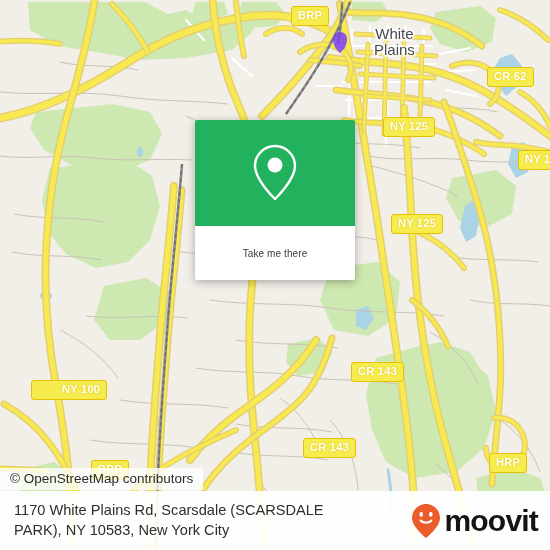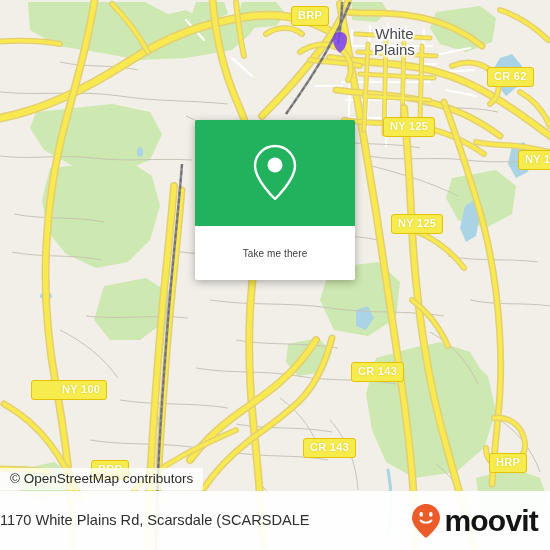--- a/index.html
+++ b/index.html
@@ -67,21 +67,21 @@
     padding:3px 10px 4px 10px;
     white-space:nowrap;
   }
   
   #footer{
     position:absolute;left:0;top:491px;width:550px;height:59px;
     background:rgba(255,255,255,0.94);
     display:flex;align-items:center;
   }
   #footer .addr{
-    flex:1;padding-right:6px;
+    flex:1;padding-left:14px;padding-right:6px;
     color:#2e2e2e;font-size:14.6px;line-height:1.35;
   }
   #footer .brand{
     display:flex;align-items:center;gap:3px;padding-right:12px;
   }
   #footer .brand .word{
     color:#141414;font-size:30px;font-weight:bold;letter-spacing:-0.8px;line-height:1;
   }
 </style>
 </head>
@@ -337,20 +337,21 @@
     <div class="tail"></div>
   </div>
 
   <div id="attrib">
     <span>© OpenStreetMap contributors</span>
   </div>
 
   <div id="footer">
     <div class="addr">
       <div>1170 White Plains Rd, Scarsdale (SCARSDALE</div>
+      <div>PARK), NY 10583, New York City</div>
     </div>
     <div class="brand">
       <svg width="30" height="36" viewBox="0 0 30 36">
         <path d="M15 1 C7.3 1 1 7.3 1 15 C1 24 15 35 15 35 C15 35 29 24 29 15 C29 7.3 22.7 1 15 1 Z" fill="#ec5c2a"></path>
         <ellipse cx="10.2" cy="11.4" rx="1.8" ry="2.4" fill="#ffffff"></ellipse>
         <ellipse cx="19.8" cy="11.4" rx="1.8" ry="2.4" fill="#ffffff"></ellipse>
         <path d="M9.6 17.4 C11.6 20.4 18.4 20.4 20.4 17.4" fill="none" stroke="#ffffff" stroke-width="1.9" stroke-linecap="round"></path>
       </svg>
       <span class="word">moovit</span>
     </div>

